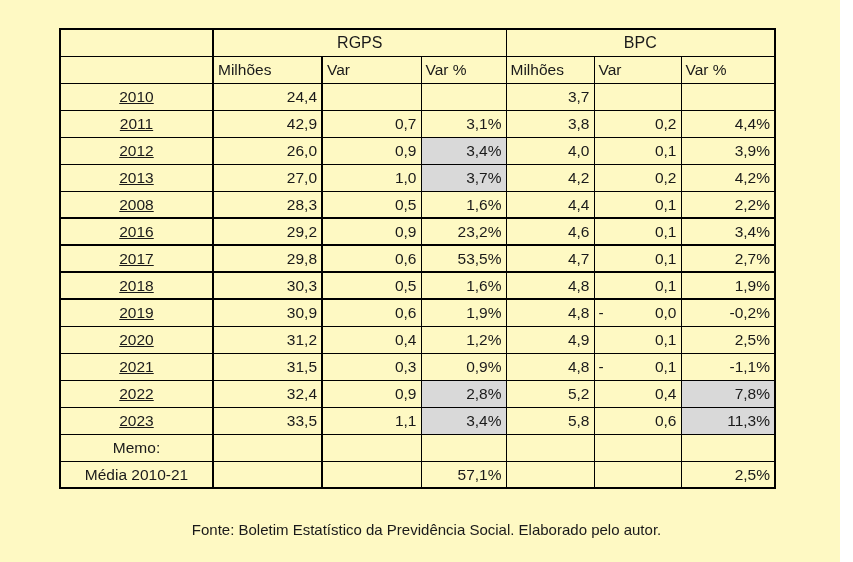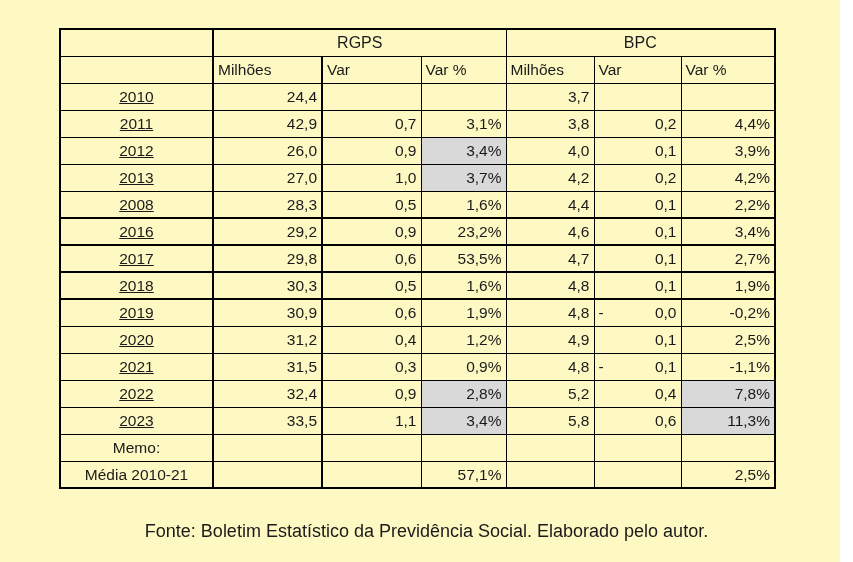--- a/index.html
+++ b/index.html
@@ -41,21 +41,21 @@
   thead tr.group-row th:first-child   { border-right-width: 2px; }
   thead tr.cols-row  th:nth-child(1)  { border-right-width: 2px; }
   thead tr.cols-row  th:nth-child(2)  { border-right-width: 2px; }
   tbody td:nth-child(1)               { border-right-width: 2px; }
   tbody td:nth-child(2)               { border-right-width: 2px; }
   tr.thick-bottom td                  { border-bottom-width: 2px; }
 
   .footer-note {
     position: absolute; left: 0; top: 521px; width: 853px;
     text-align: center;
-    font-size: 18px;
+    font-size: 15px;
     color: #1a1a1a;
   }
 </style>
 </head>
 <body>
 
 <div class="page">
 
   <table class="data">
     <colgroup>

